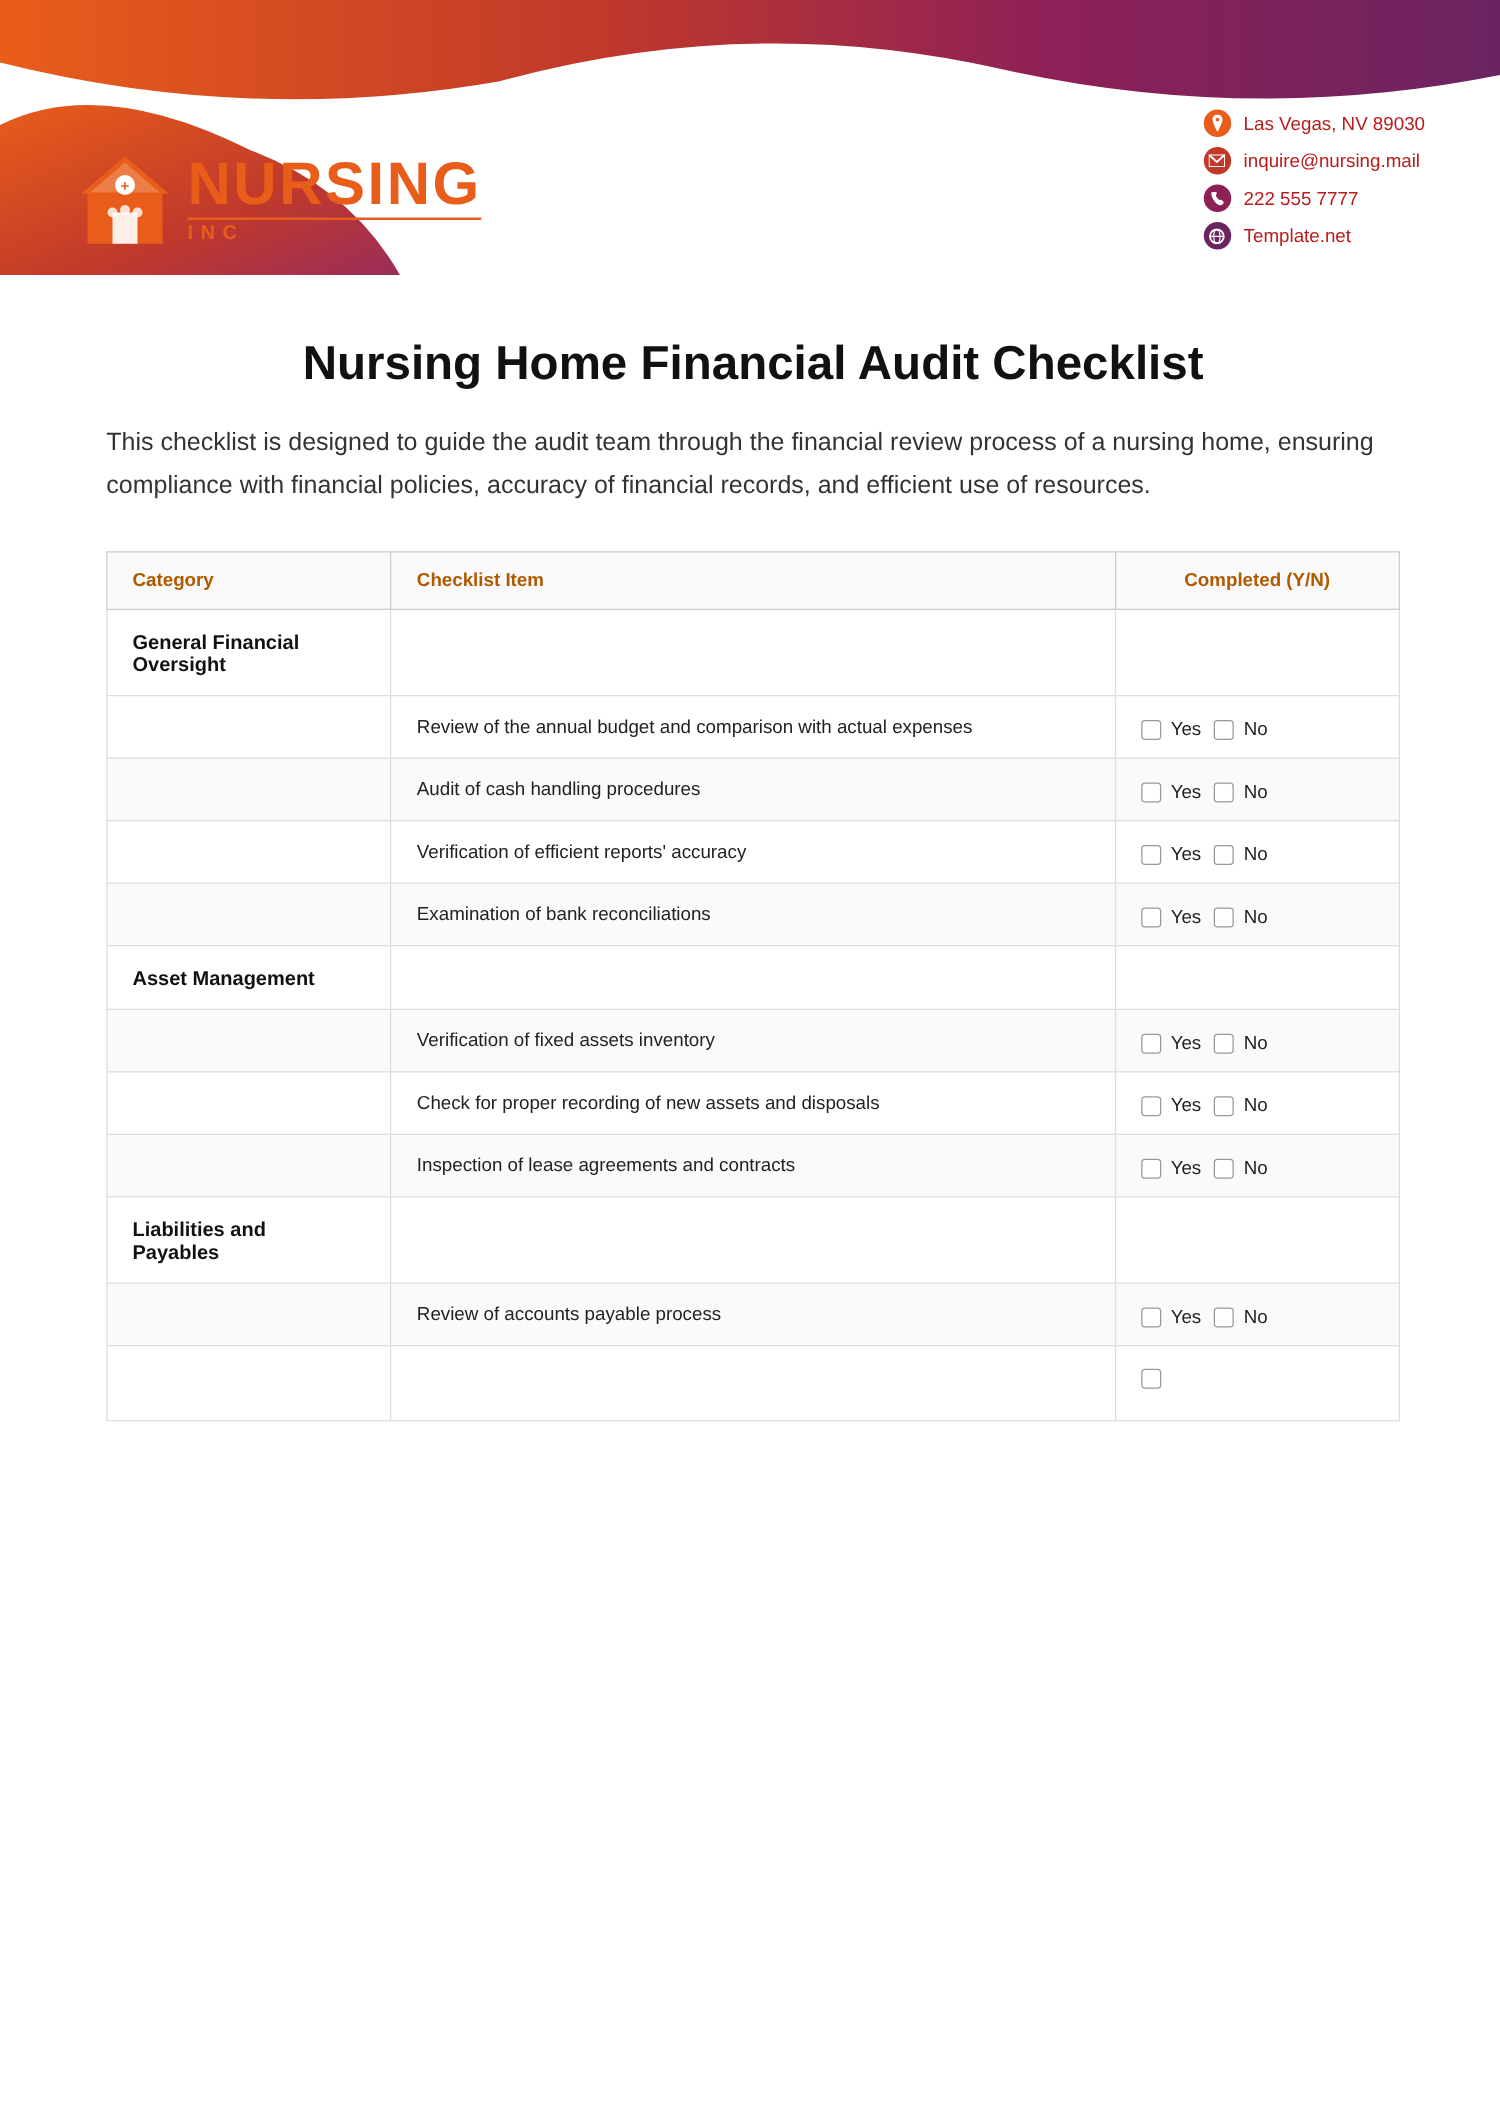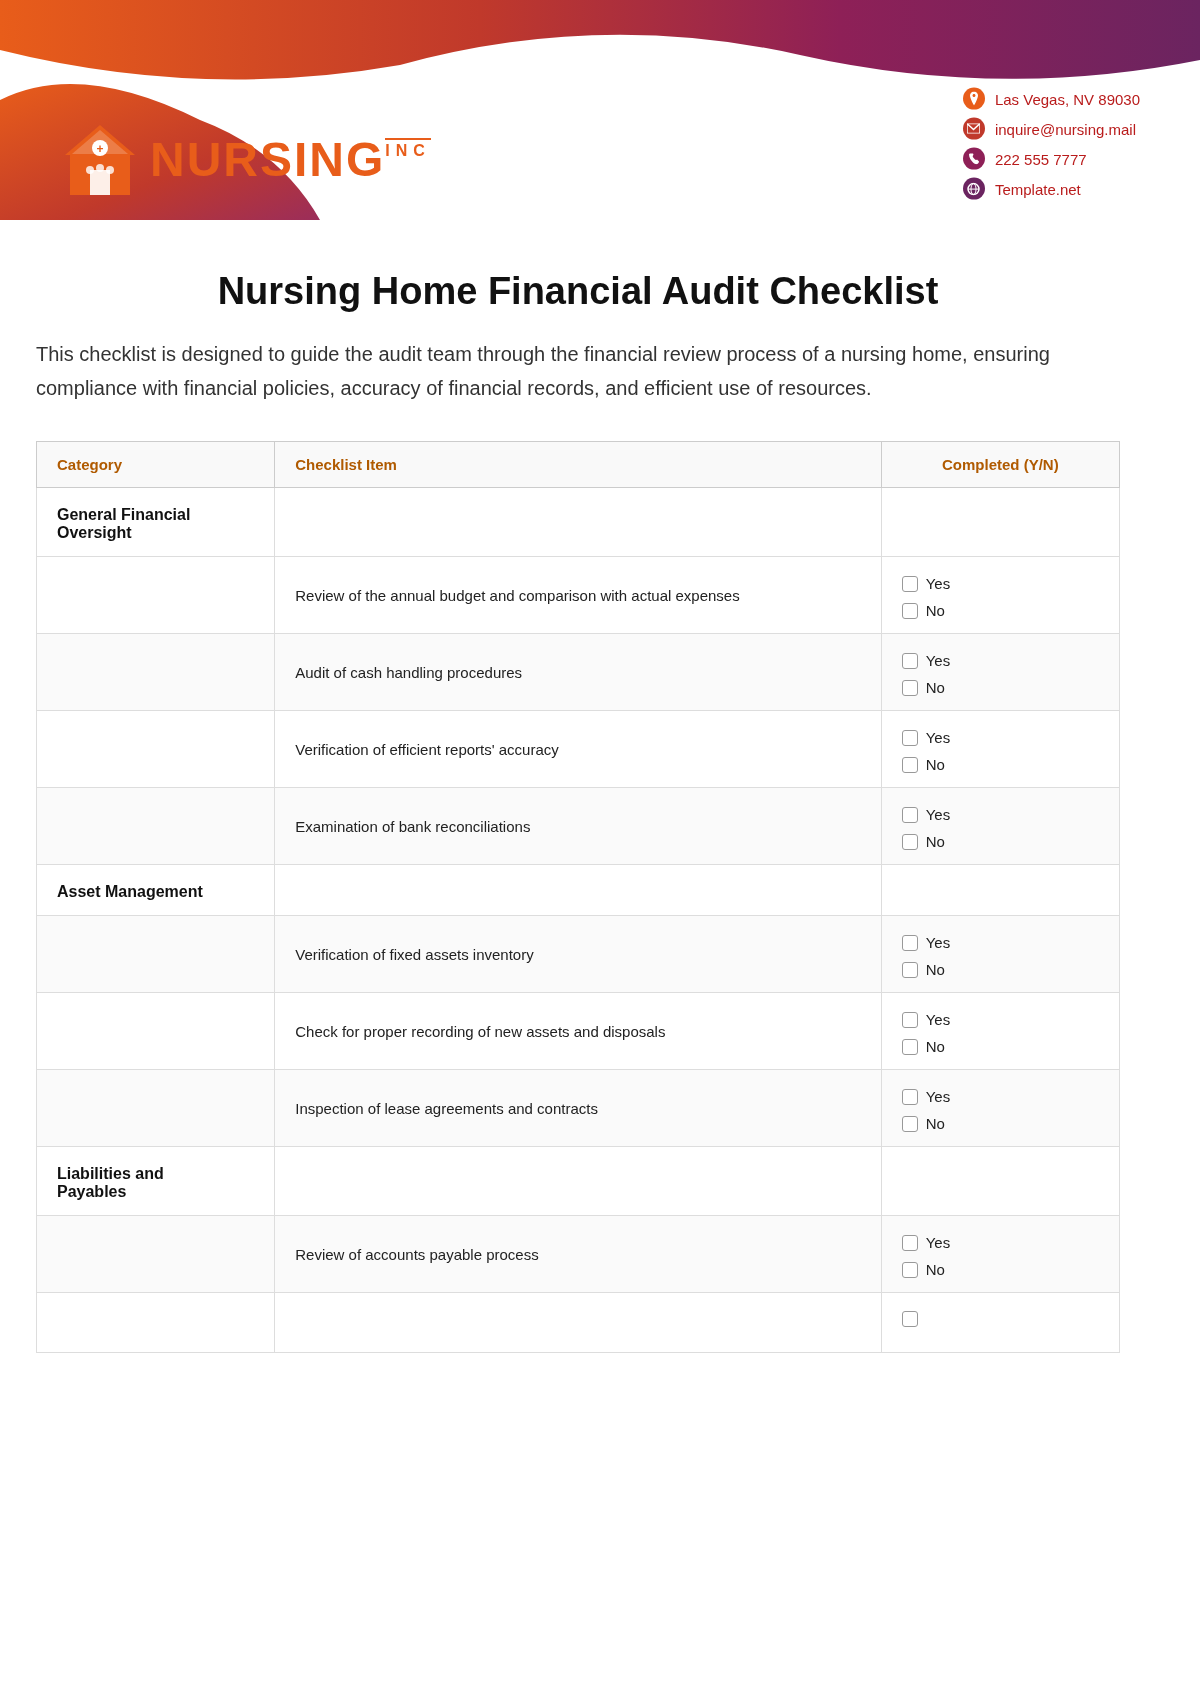--- a/index.html
+++ b/index.html
@@ -35,20 +35,21 @@
       display: flex;
       align-items: center;
       gap: 10px;
     }
     .logo-icon {
       width: 80px;
       height: 80px;
     }
     .logo-text {
       display: flex;
+      flex-direction: column;
     }
     .logo-nursing {
       font-size: 48px;
       font-weight: 900;
       color: #e85d1a;
       line-height: 1;
       letter-spacing: 2px;
     }
     .logo-inc {
       font-size: 16px;
@@ -87,21 +88,21 @@
       color: #fff;
       flex-shrink: 0;
     }
     .icon-location { background: #e85d1a; }
     .icon-email { background: #c0392b; }
     .icon-phone { background: #8e2057; }
     .icon-web { background: #6b2460; }
 
     
     .main-content {
-      padding: 50px 80px 60px 36px;
+      padding: 50px 80px 60px 85px;
     }
 
     .page-title {
       font-size: 38px;
       font-weight: 900;
       color: #111;
       text-align: center;
       margin-bottom: 24px;
     }
 
@@ -144,21 +145,20 @@
       background: #fff;
       vertical-align: top;
       padding-top: 18px;
       margin-left: 12px;
     }
     .checklist-table .yn-cell {
       vertical-align: top;
     }
     .yn-options {
       display: flex;
-      flex-direction: column;
       gap: 10px;
       padding-top: 4px;
     }
     .yn-option {
       display: flex;
       align-items: center;
       gap: 8px;
       font-size: 15px;
       color: #222;
     }

